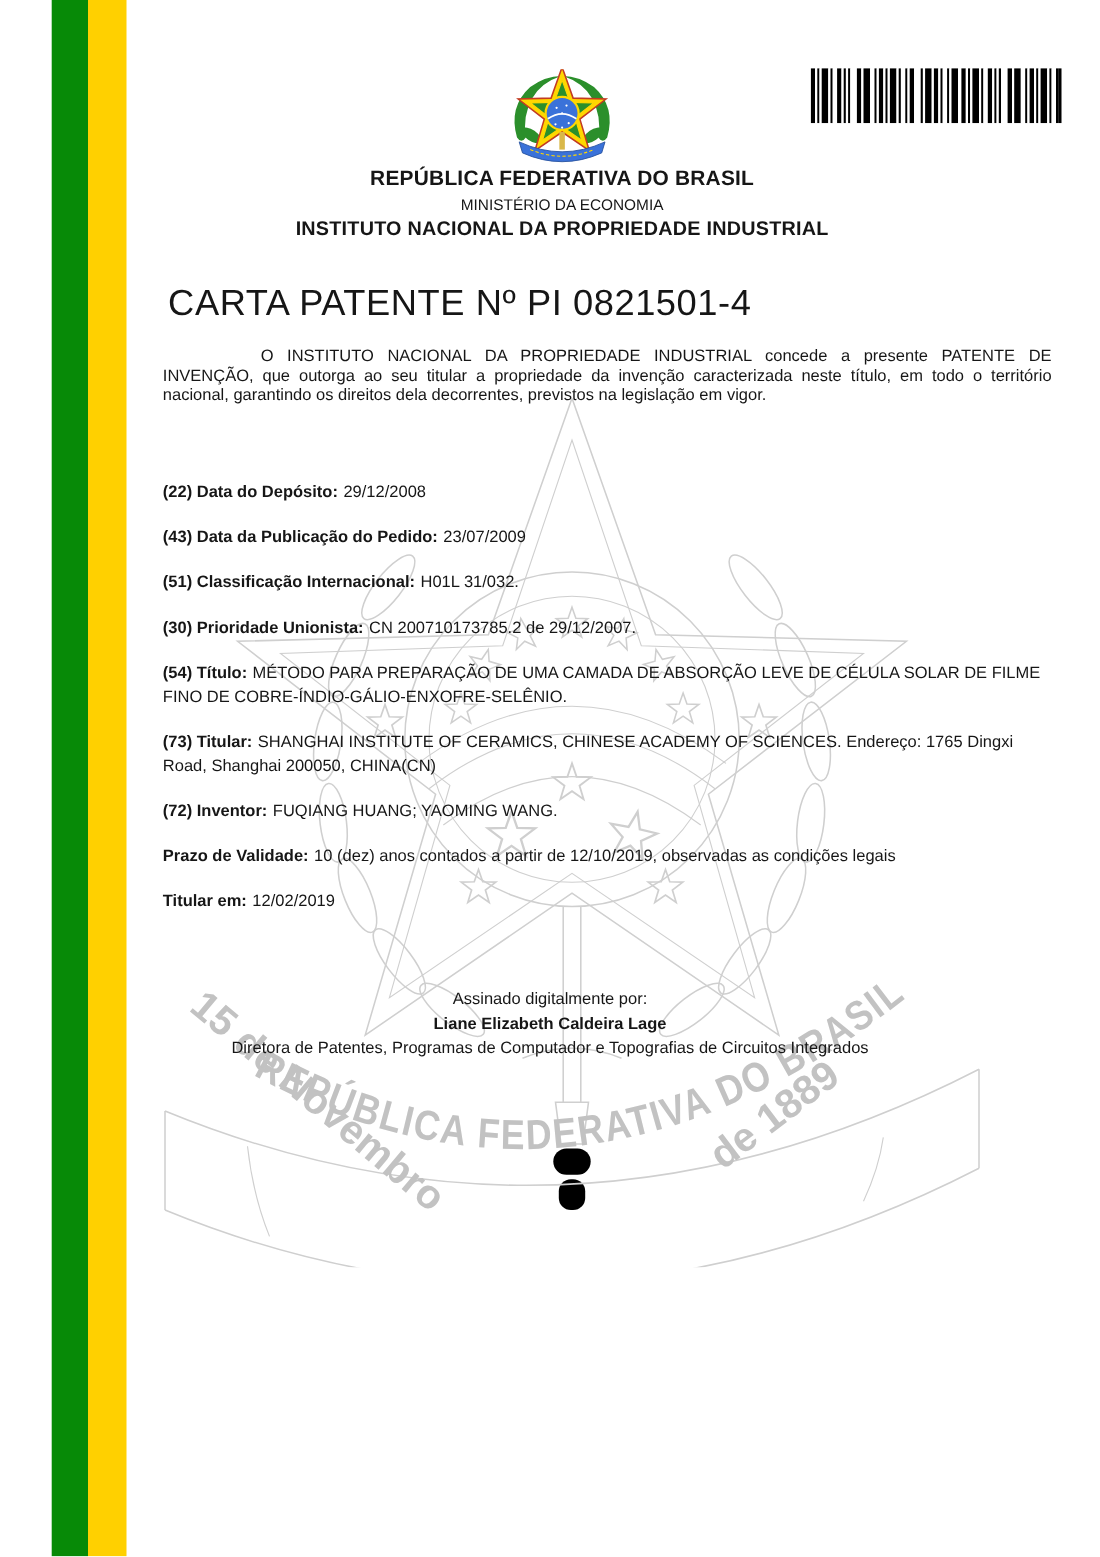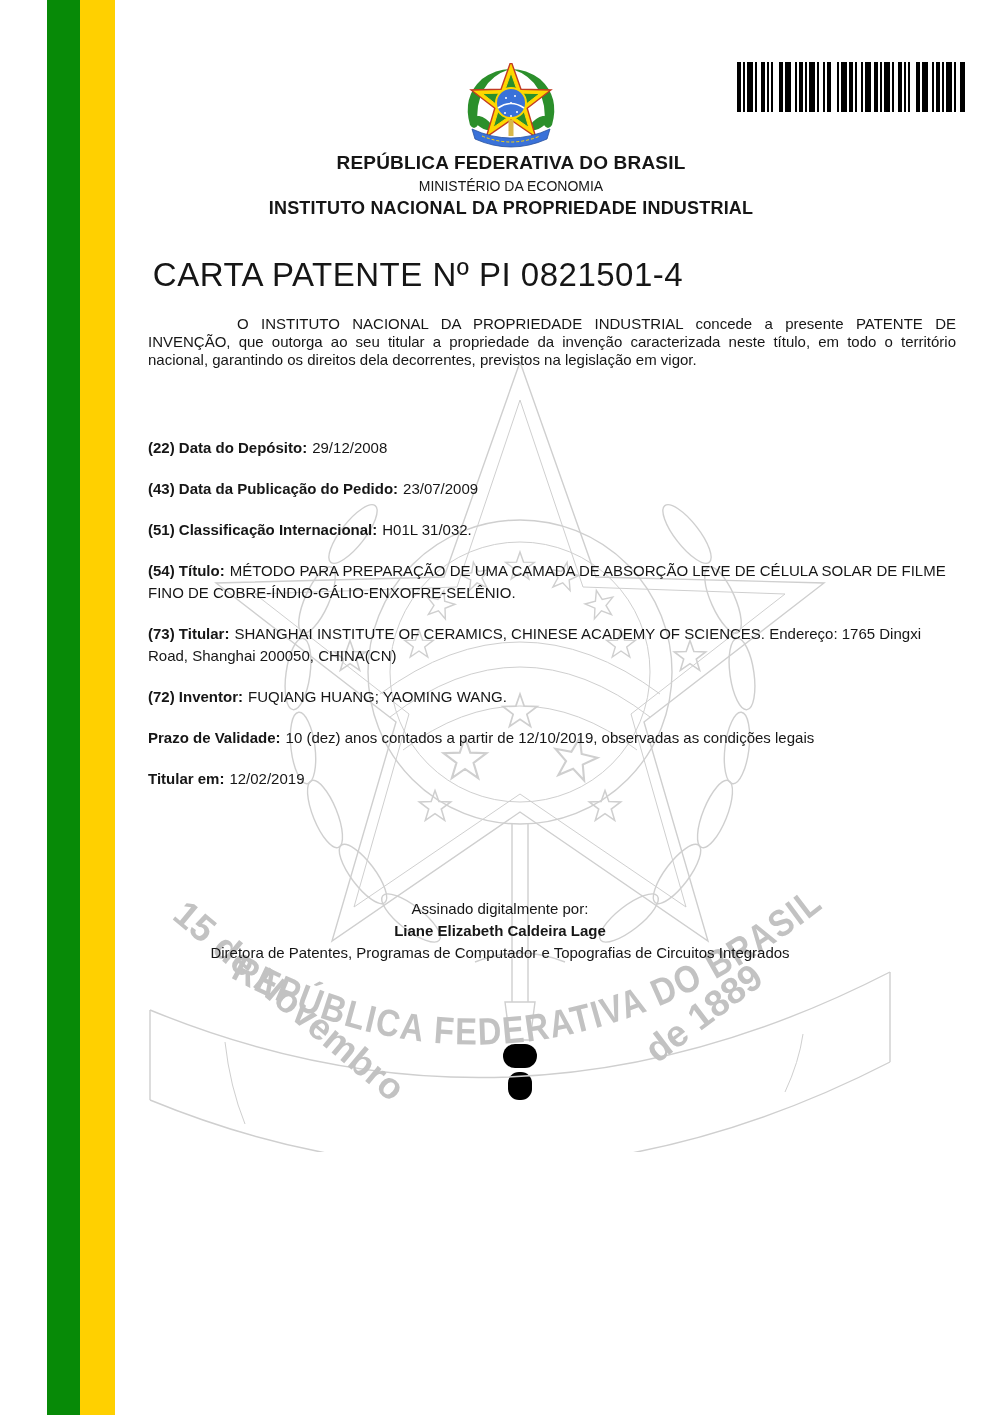--- a/index.html
+++ b/index.html
@@ -246,20 +246,21 @@
   </div>
 
   <div class="doc-title">CARTA PATENTE Nº PI 0821501-4</div>
 
   <p class="intro">O INSTITUTO NACIONAL DA PROPRIEDADE INDUSTRIAL concede a presente PATENTE DE INVENÇÃO, que outorga ao seu titular a propriedade da invenção caracterizada neste título, em todo o território nacional, garantindo os direitos dela decorrentes, previstos na legislação em vigor.</p>
 
   <div class="fields">
     <p class="field"><span class="lbl">(22) Data do Depósito:</span><span>29/12/2008</span></p>
     <p class="field"><span class="lbl">(43) Data da Publicação do Pedido:</span><span>23/07/2009</span></p>
     <p class="field"><span class="lbl">(51) Classificação Internacional:</span><span>H01L 31/032.</span></p>
+    <p class="field"><span class="lbl">(30) Prioridade Unionista:</span><span>CN 200710173785.2 de 29/12/2007.</span></p>
     <p class="field"><span class="lbl">(54) Título:</span><span>MÉTODO PARA PREPARAÇÃO DE UMA CAMADA DE ABSORÇÃO LEVE DE CÉLULA SOLAR DE FILME FINO DE COBRE-ÍNDIO-GÁLIO-ENXOFRE-SELÊNIO.</span></p>
     <p class="field"><span class="lbl">(73) Titular:</span><span>SHANGHAI INSTITUTE OF CERAMICS, CHINESE ACADEMY OF SCIENCES. Endereço: 1765 Dingxi Road, Shanghai 200050, CHINA(CN)</span></p>
     <p class="field"><span class="lbl">(72) Inventor:</span><span>FUQIANG HUANG; YAOMING WANG.</span></p>
     <p class="field"><span class="lbl">Prazo de Validade:</span><span>10 (dez) anos contados a partir de 12/10/2019, observadas as condições legais</span></p>
     <p class="field"><span class="lbl">Titular em:</span><span>12/02/2019</span></p>
   </div>
 
   <div class="signature">
     <div>Assinado digitalmente por:</div>
     <div class="name">Liane Elizabeth Caldeira Lage</div>

